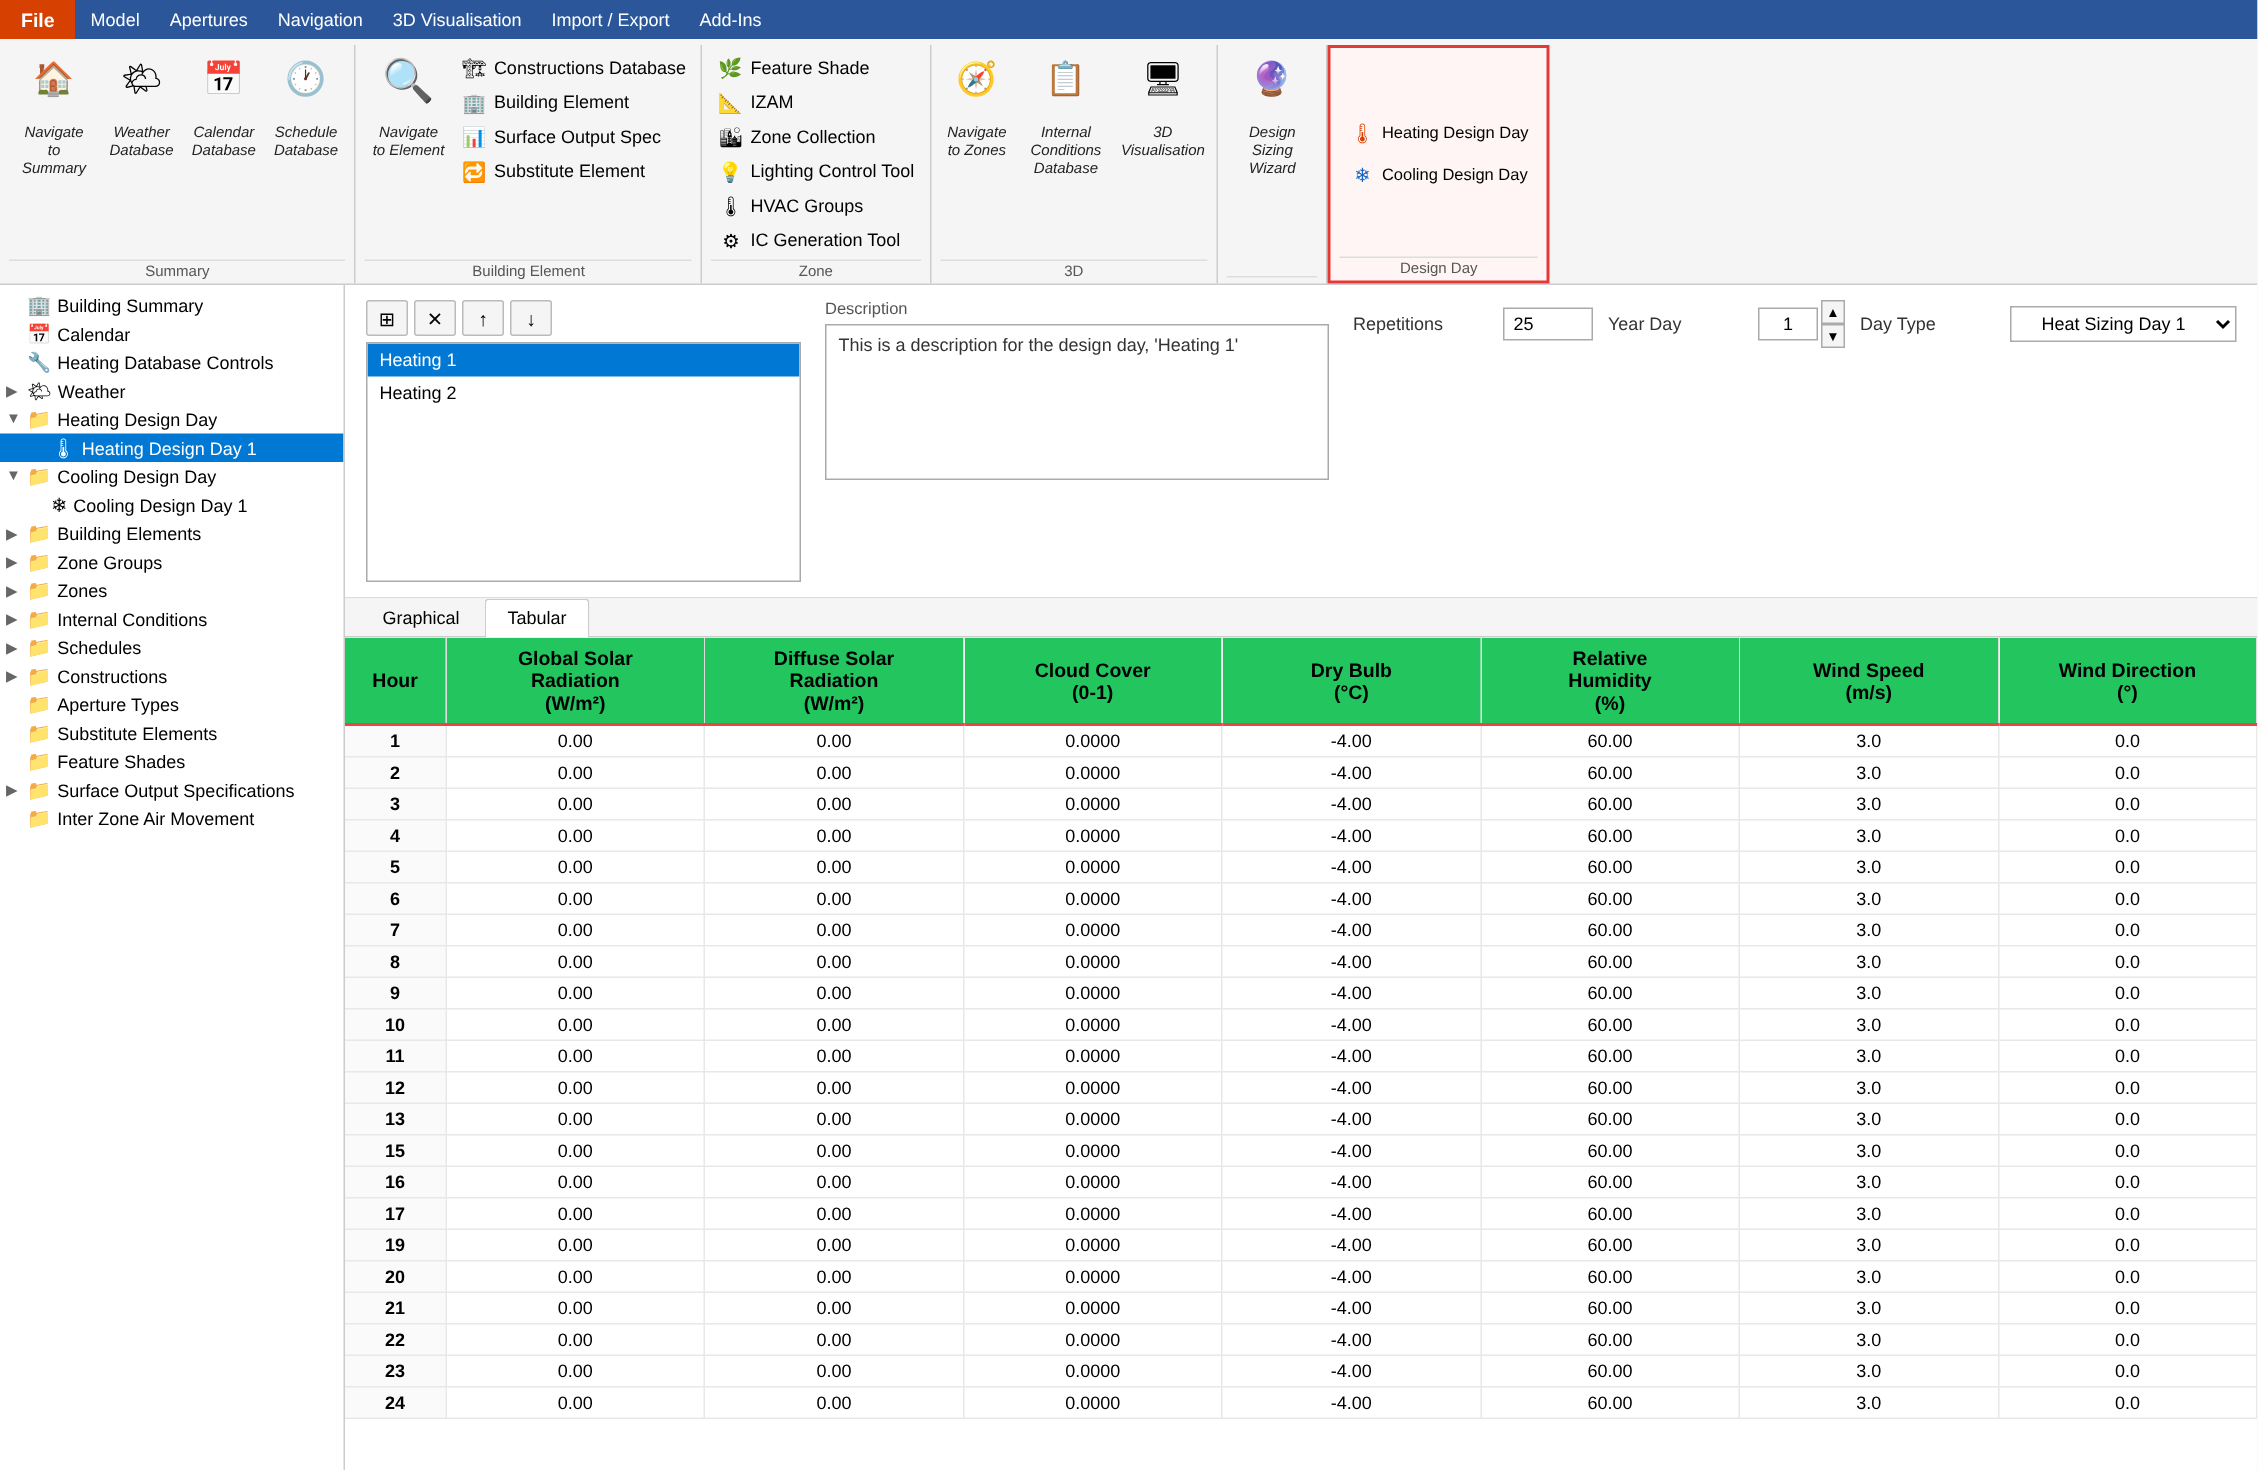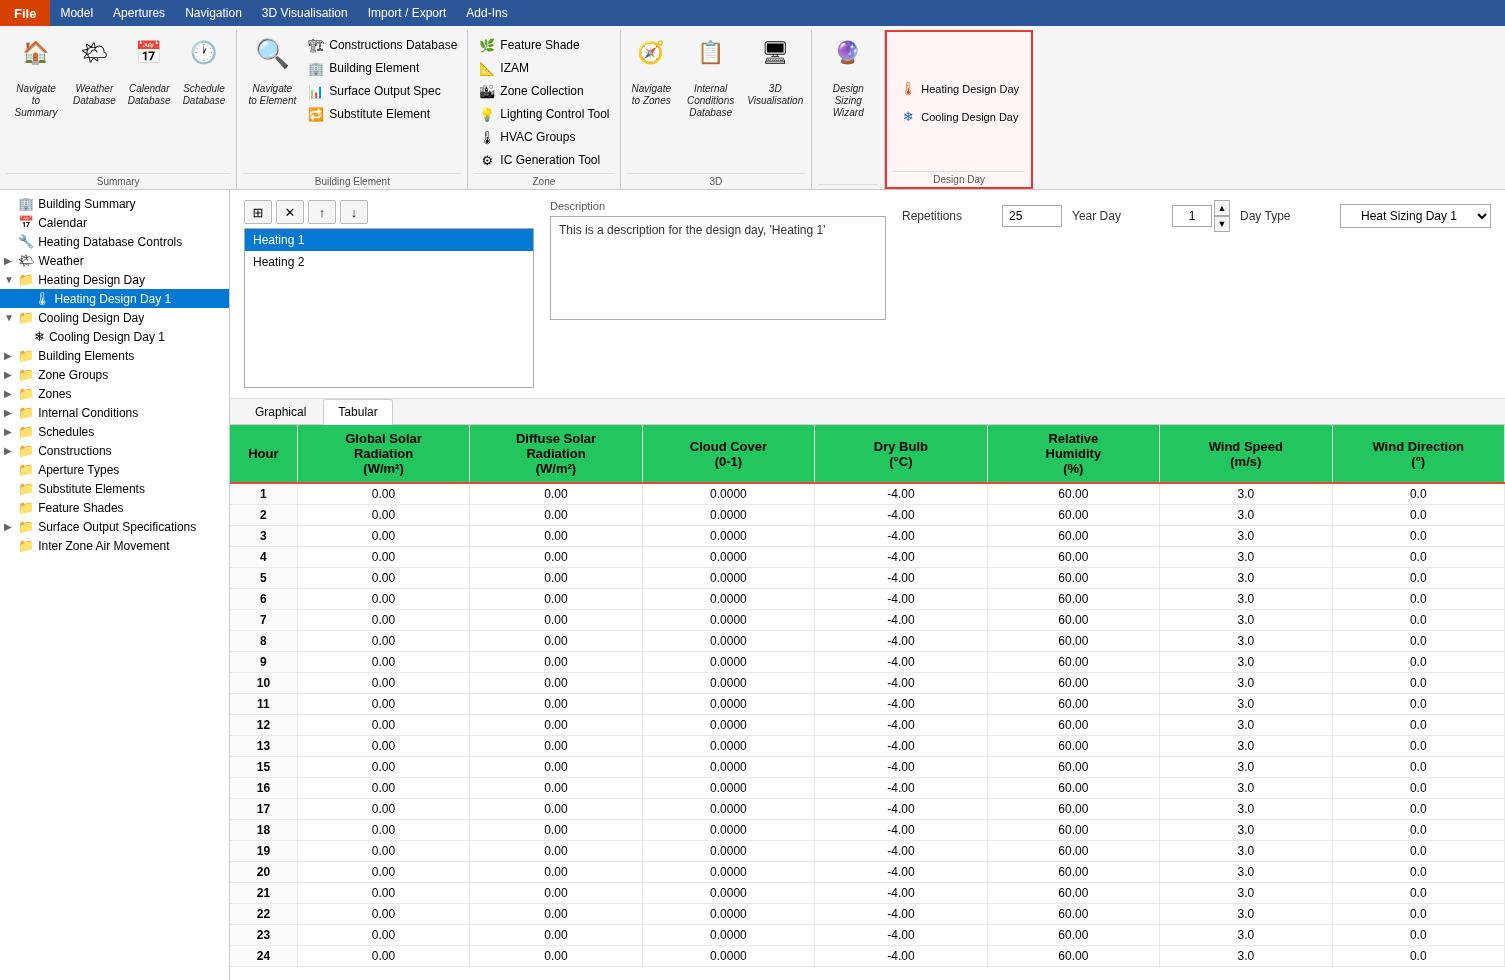--- a/index.html
+++ b/index.html
@@ -536,30 +536,20 @@
               <td>17</td>
               <td>0.00</td>
               <td>0.00</td>
               <td>0.0000</td>
               <td>-4.00</td>
               <td>60.00</td>
               <td>3.0</td>
               <td>0.0</td>
             </tr>
             <tr>
-              <td>18</td>
-              <td>0.00</td>
-              <td>0.00</td>
-              <td>0.0000</td>
-              <td>-4.00</td>
-              <td>60.00</td>
-              <td>3.0</td>
-              <td>0.0</td>
-            </tr>
-            <tr>
               <td>19</td>
               <td>0.00</td>
               <td>0.00</td>
               <td>0.0000</td>
               <td>-4.00</td>
               <td>60.00</td>
               <td>3.0</td>
               <td>0.0</td>
             </tr>
             <tr>

